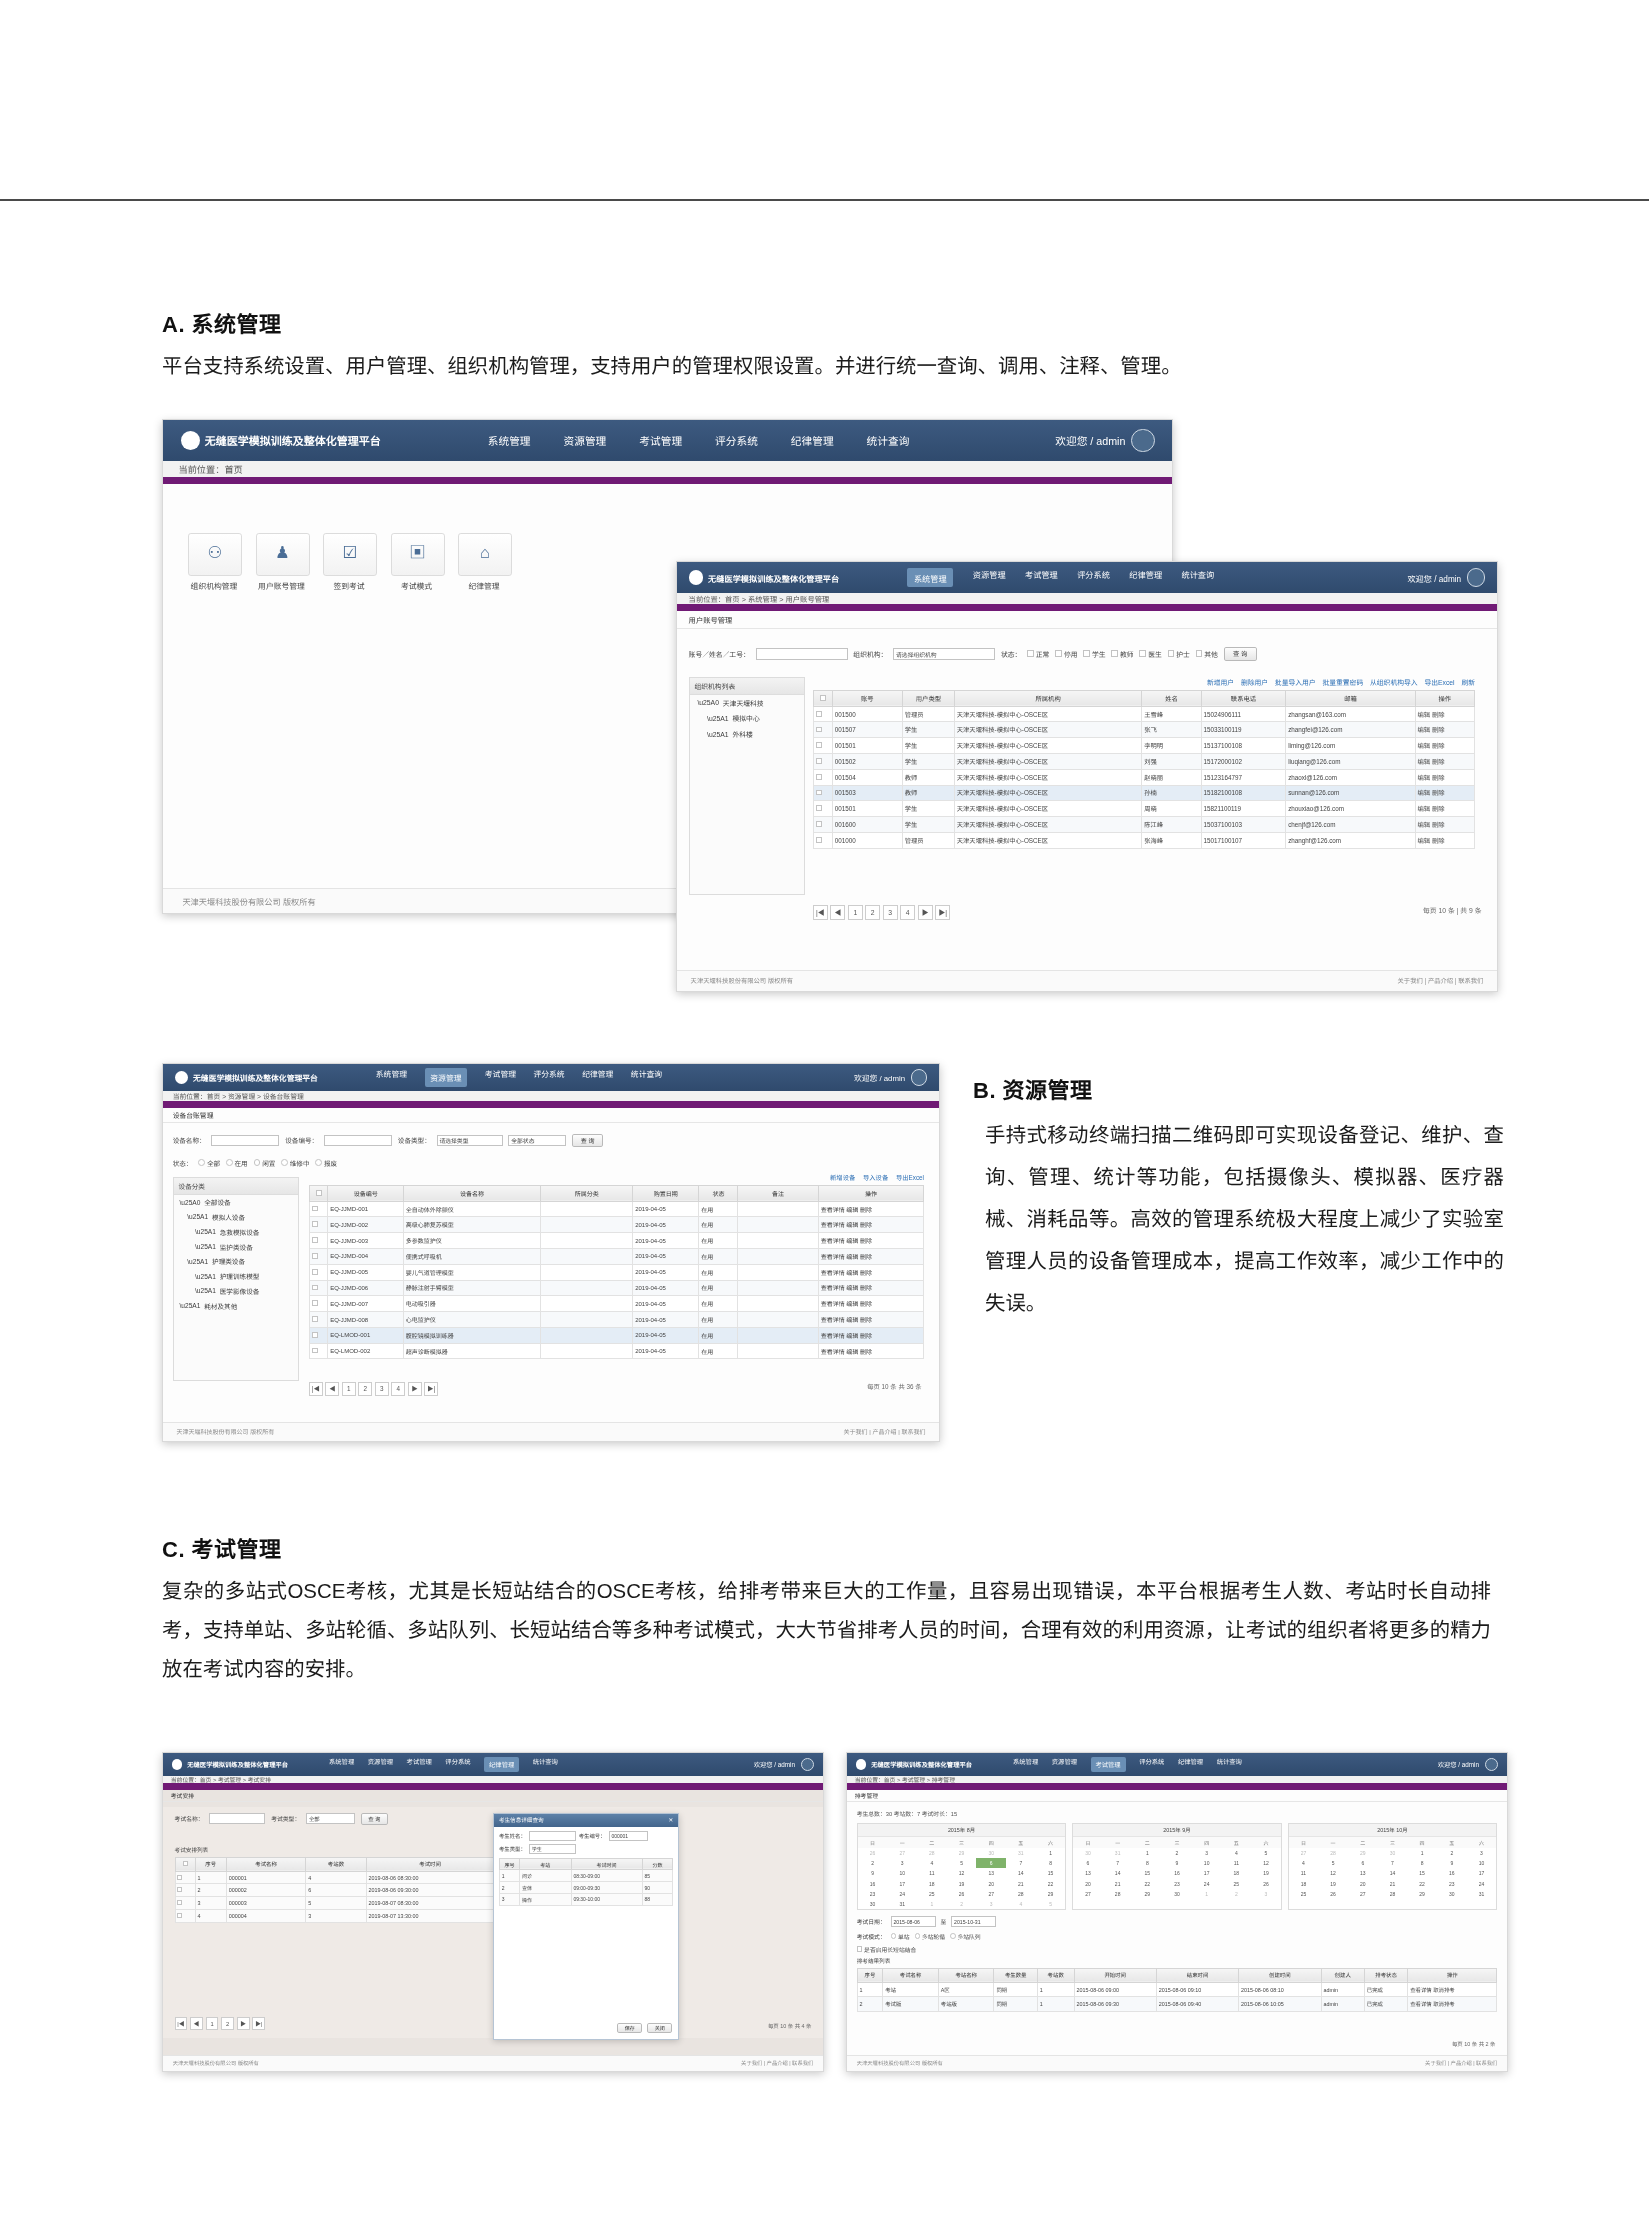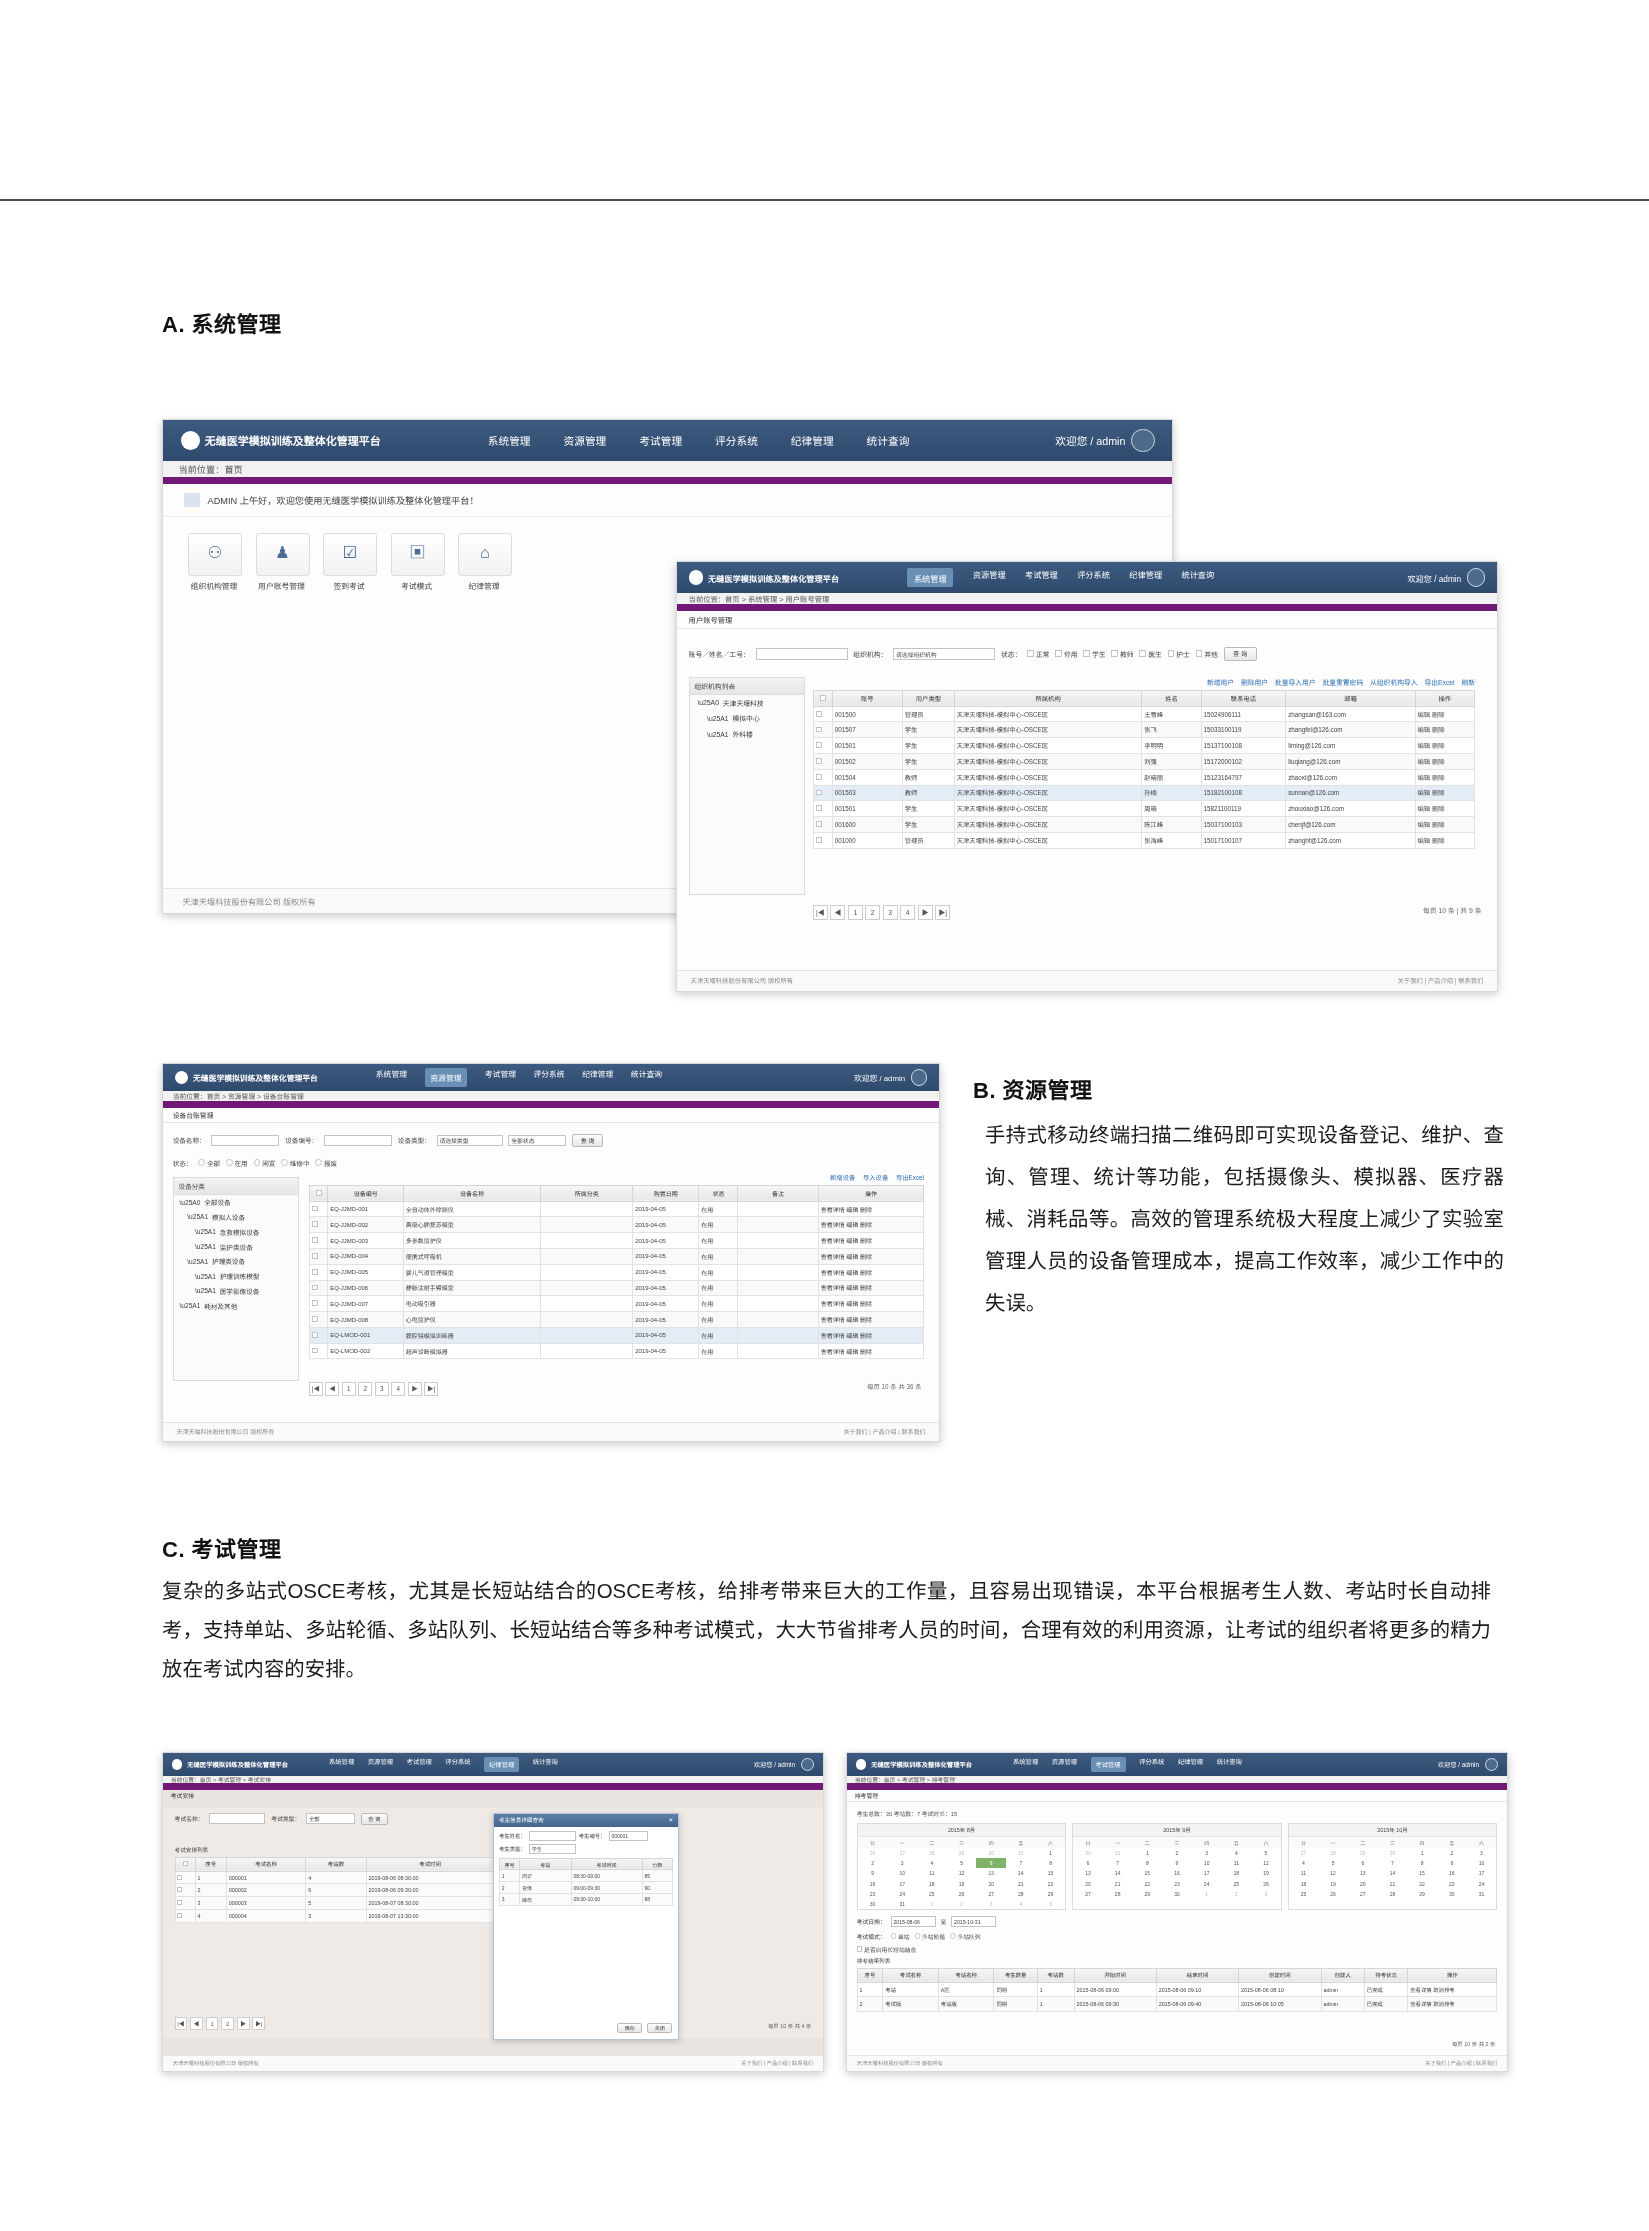--- a/index.html
+++ b/index.html
@@ -371,20 +371,21 @@
   #shot5 .rowcount { position: absolute; right: 11.6px; bottom: 23px; font-size: 5.4px; color: #666; }
 </style>
 </head>
 <body>
 
 <div class="page">
 
   <div class="top-rule"></div>
 
   <div class="section-head" style="left:162px; top:306px;">A. 系统管理</div>
+  <div class="body-text" style="left:162px; top:347px; width:1329px;">平台支持系统设置、用户管理、组织机构管理，支持用户的管理权限设置。并进行统一查询、调用、注释、管理。</div>
 
   <div class="shot" id="shot1">
     <div class="nav">
       <div class="brand">
         <span class="brand-dot"></span>
         <span>无缝医学模拟训练及整体化管理平台</span>
       </div>
       <div class="nav-items">
         <span class="nav-item">系统管理</span>
         <span class="nav-item">资源管理</span>
@@ -393,24 +394,20 @@
         <span class="nav-item">纪律管理</span>
         <span class="nav-item">统计查询</span>
       </div>
       <div class="nav-right">
         <span>欢迎您 / admin</span>
         <span class="avatar" style="width:21.3px;height:21.3px;"></span>
       </div>
     </div>
     <div class="crumbs">
       <span>当前位置：首页</span>
-    </div>
-    <div class="notice">
-      <span class="ico"></span>
-      <span>ADMIN 上午好，欢迎您使用无缝医学模拟训练及整体化管理平台！</span>
     </div>
     <div class="quick">
       <div class="q">
         <div class="box">
             <div class="glyph">⚇</div>
           </div>
         <div>组织机构管理</div>
       </div>
       <div class="q">
         <div class="box">

